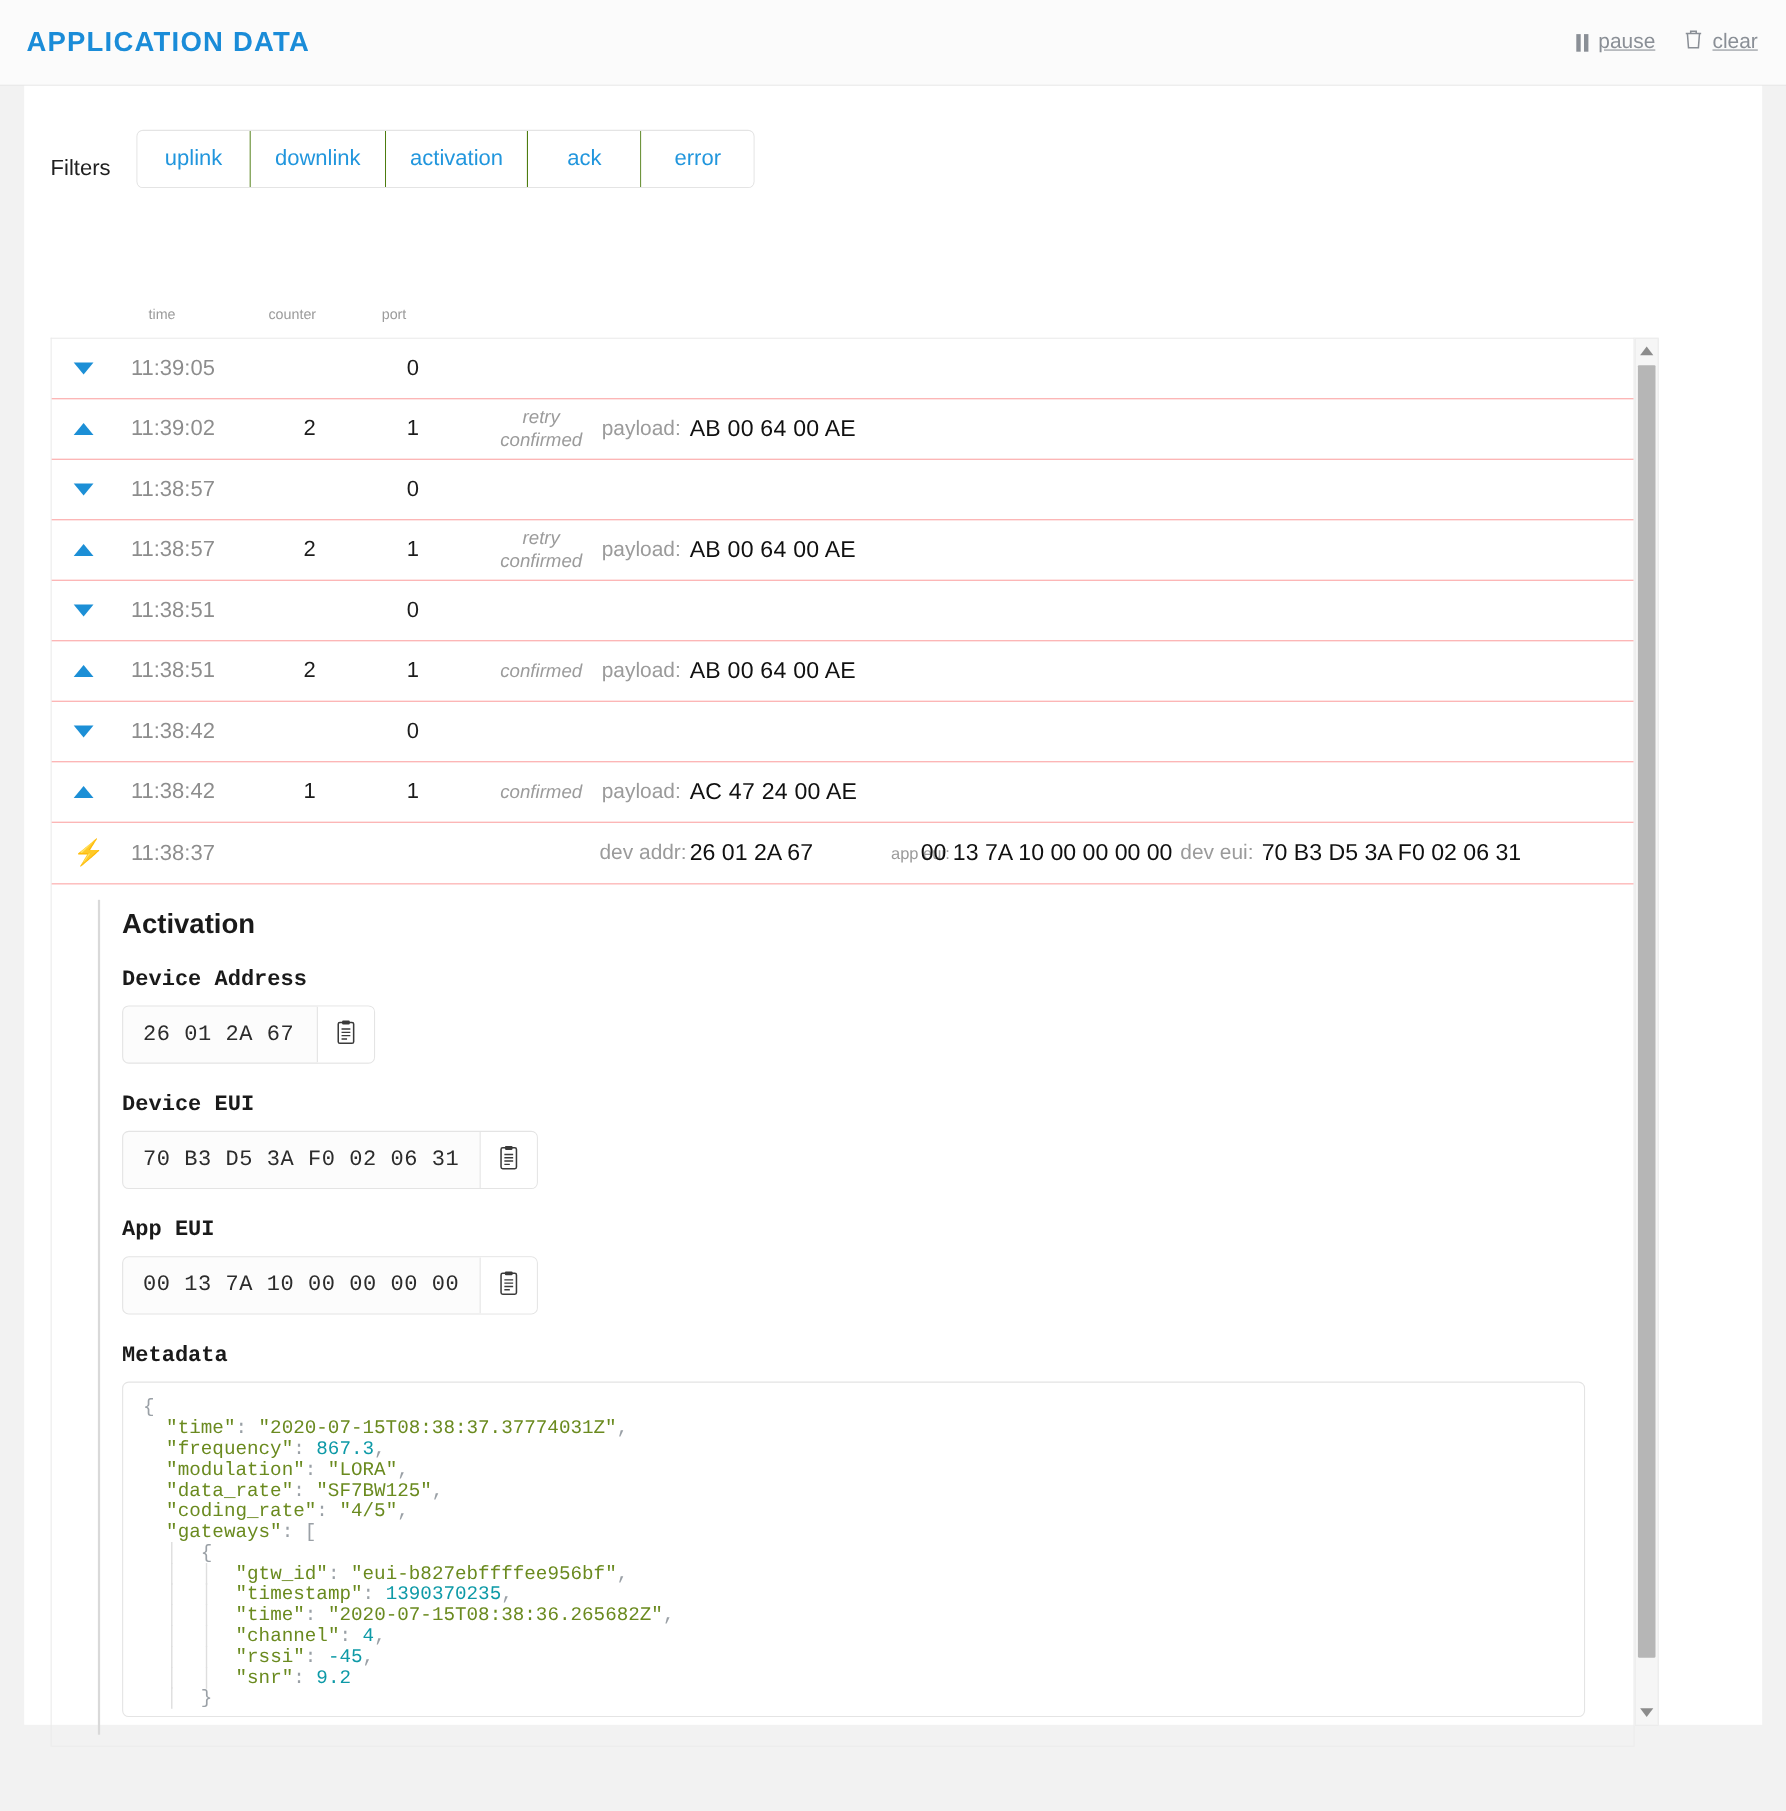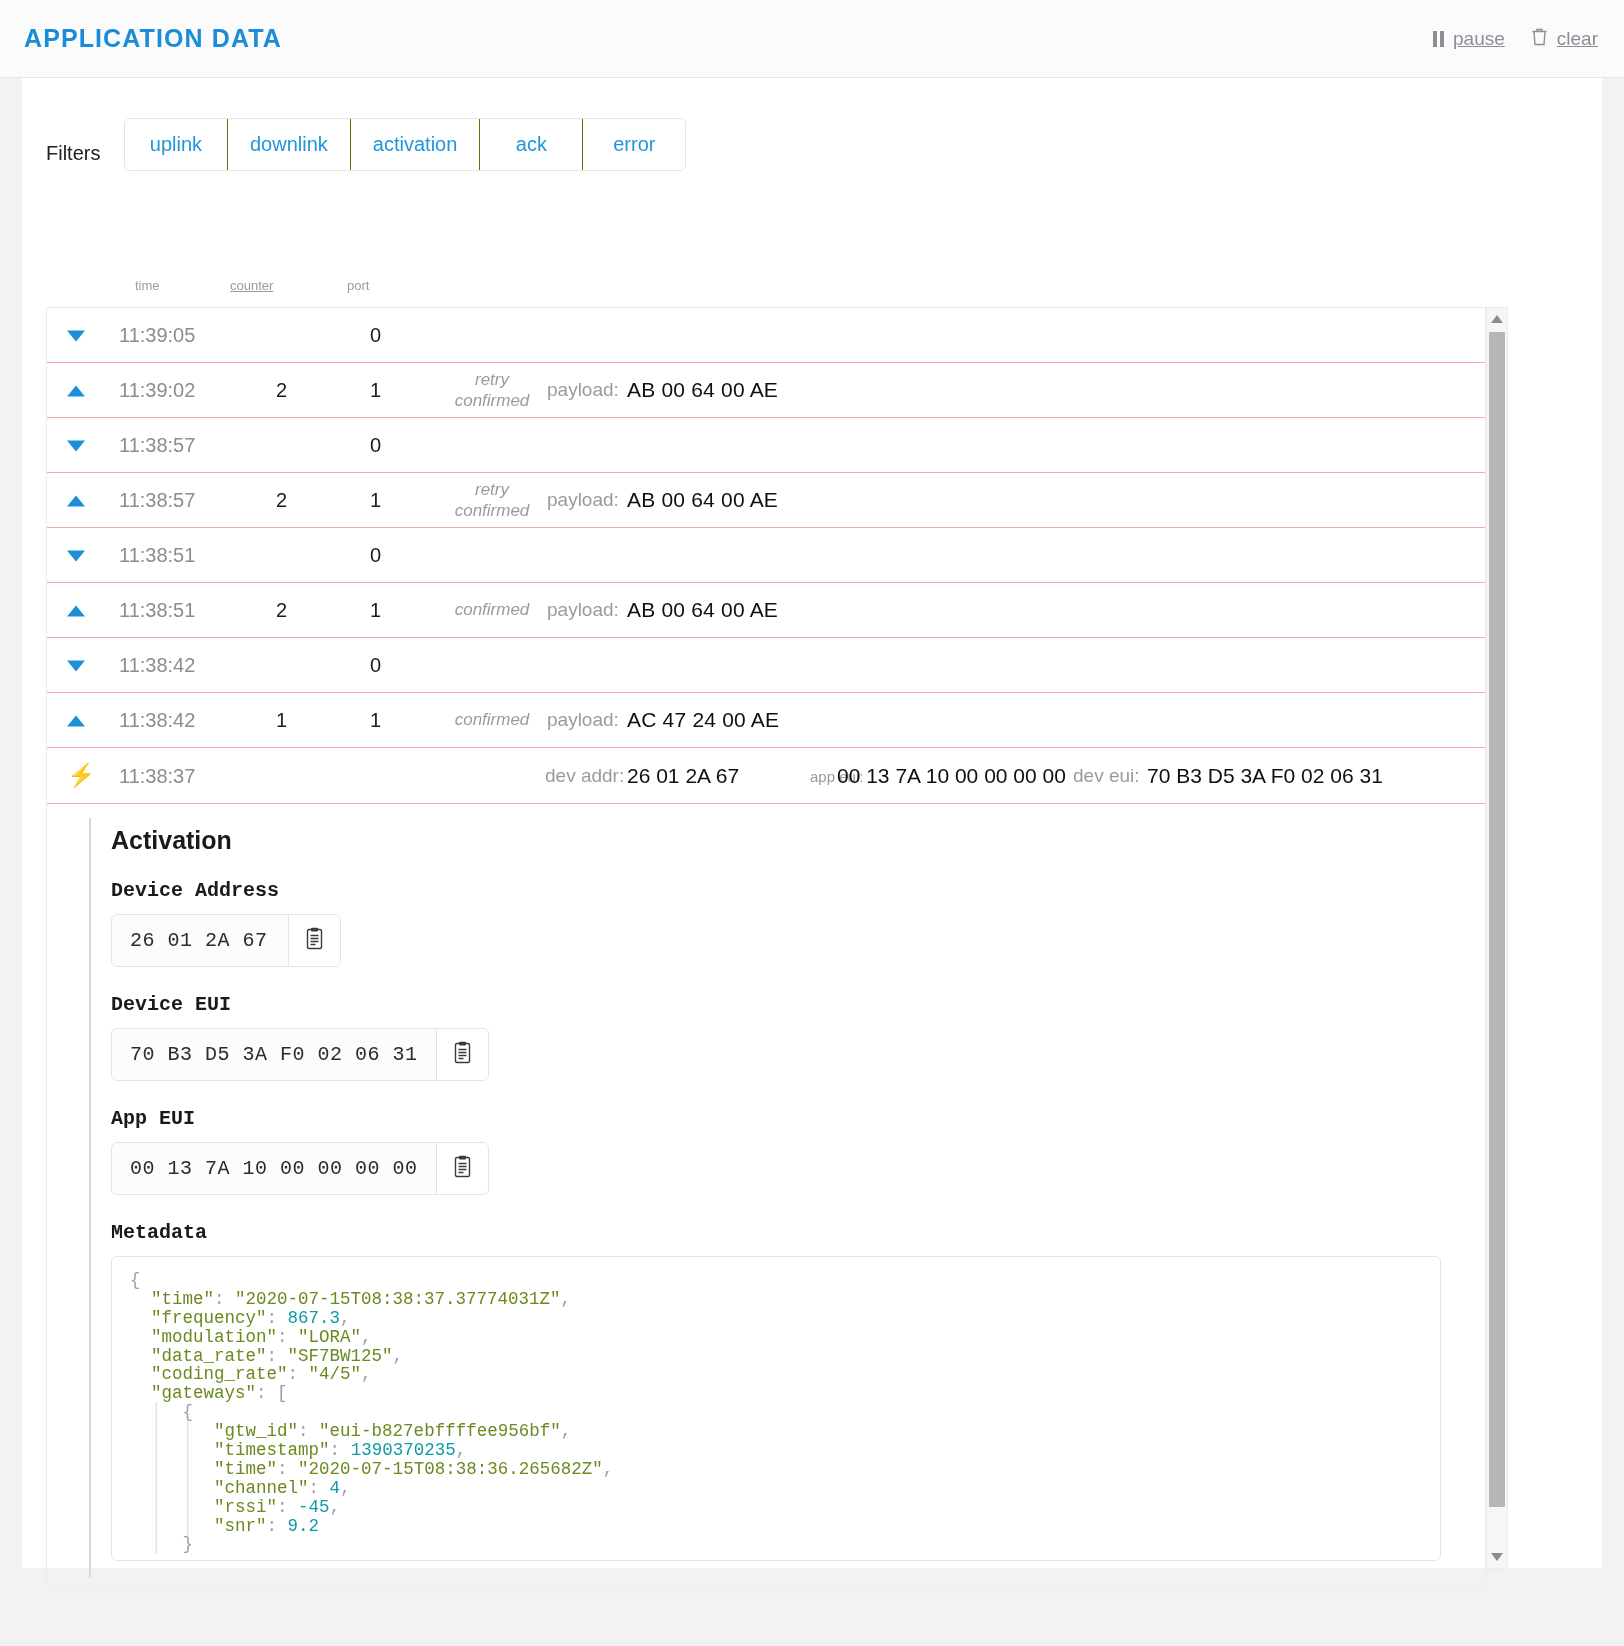--- a/index.html
+++ b/index.html
@@ -112,21 +112,21 @@
     position: absolute;
     top: 200px;
     left: 0;
     width: 100%;
     height: 28px;
     font-size: 13px;
     color: #9b9b9b;
   }
   .col-head .ch { position: absolute; }
   .ch-time    { left: 113px; }
-  .ch-counter { left: 208px; text-decoration: underline; }
+  .ch-counter { left: 222px; }
   .ch-port    { left: 325px; }
 
   .table-wrap {
     position: absolute;
     left: 24px;
     top: 229px;
     width: 1440px;
     border: 1px solid #ececec;
     border-bottom: none;
     box-sizing: border-box;

